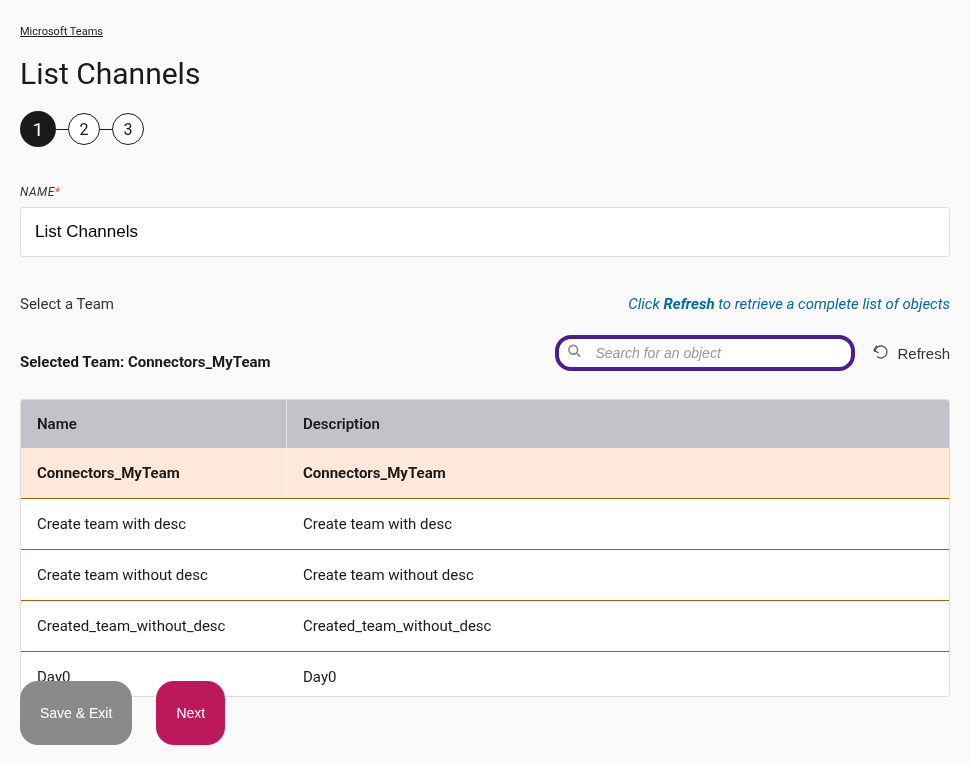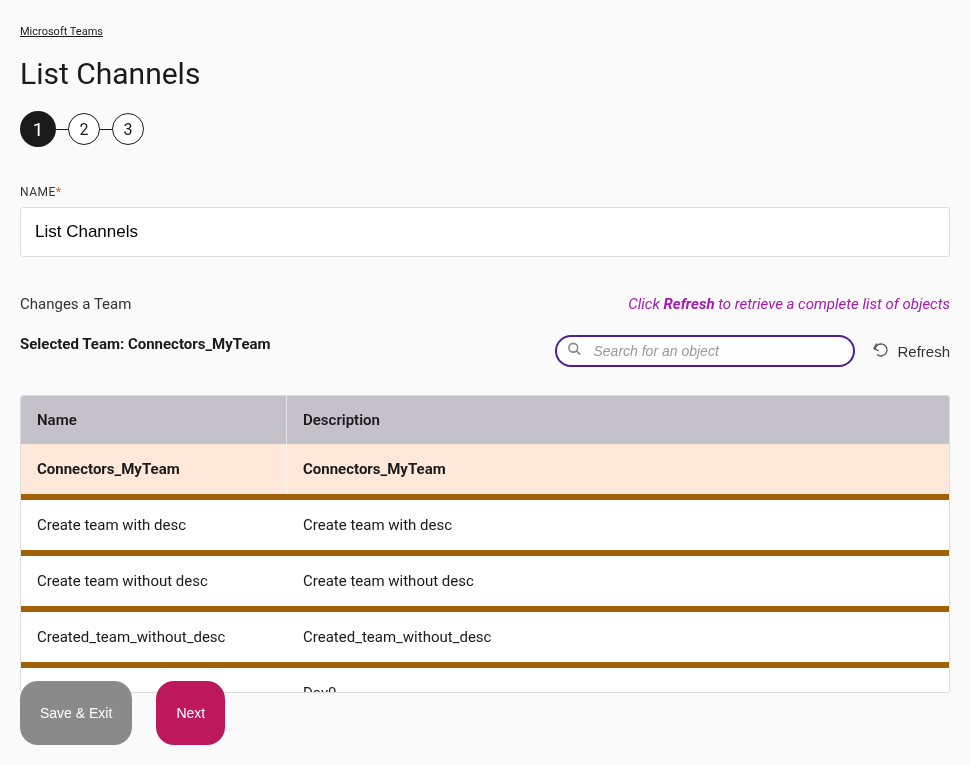--- a/index.html
+++ b/index.html
@@ -53,20 +53,21 @@
     .step-connector {
       width: 12px;
       height: 1px;
       background: #1a1a1a;
     }
     .field-label {
       font-size: 12px;
       letter-spacing: 0.5px;
       color: #333;
       margin-bottom: 8px;
+      font-style: italic;
     }
     .required {
       color: #e05a2b;
     }
     .name-input {
       width: 100%;
       padding: 14px 14px;
       font-size: 17px;
       border: 1px solid #ddd;
       border-radius: 3px;
@@ -74,36 +75,36 @@
       outline: none;
       margin-bottom: 38px;
     }
     .select-team-label {
       font-size: 15px;
       color: #333;
       margin-bottom: 14px;
     }
     .refresh-hint {
       font-size: 15px;
-      color: #a21caf;
+      color: #0369a1;
       font-style: italic;
     }
     .refresh-hint b {
       font-weight: 700;
     }
     .team-row {
       display: flex;
       justify-content: space-between;
       align-items: flex-start;
       margin-bottom: 8px;
     }
     .controls-row {
       display: flex;
       justify-content: space-between;
-      align-items: flex-start;
+      align-items: flex-end;
       margin-bottom: 28px;
     }
     .selected-team {
       font-size: 15px;
       font-weight: 700;
       color: #1a1a1a;
     }
     .right-controls {
       display: flex;
       align-items: center;
@@ -111,21 +112,21 @@
     }
     .search-wrap {
       position: relative;
       width: 300px;
     }
     .search-input {
       width: 100%;
       padding: 6px 12px 6px 36px;
       font-size: 14px;
       font-style: italic;
-      border: 2px solid #4c1d95;
+      border: 4px solid #4c1d95;
       border-radius: 16px;
       background: #fff;
       outline: none;
       color: #555;
     }
     .search-input::placeholder {
       color: #999;
       font-style: italic;
     }
     .search-icon {
@@ -166,21 +167,21 @@
     .col-desc { flex: 1; }
     .table-body {
       max-height: 248px;
       overflow-y: scroll;
     }
     .table-body::-webkit-scrollbar { width: 12px; }
     .table-body::-webkit-scrollbar-track { background: transparent; }
     .table-body::-webkit-scrollbar-thumb { background: #ccc; border-radius: 6px; }
     .table-row {
       display: flex;
-      border-top: 6px solid #a16207;
+      border-top: 1px solid #a16207;
       font-size: 15px;
       cursor: pointer;
     }
     .table-row:first-child { border-top: none; }
     .table-row.selected {
       background: #fde8da;
       font-weight: 700;
     }
     .table-row > div {
       padding: 16px 16px;
@@ -219,21 +220,21 @@
   <div class="step-connector"></div>
   <div class="step">3</div>
 </div>
 
 <div class="field-label">
   <span>NAME</span><span class="required">*</span>
 </div>
 <input class="name-input" type="text" value="List Channels" style="">
 
 <div class="team-row">
-  <div class="select-team-label">Changes a Team</div>
+  <div class="select-team-label">Select a Team</div>
   <div class="refresh-hint">
     <span>Click </span><b>Refresh</b><span> to retrieve a complete list of objects</span>
   </div>
 </div>
 
 <div class="controls-row">
   <div class="selected-team">
     <span>Selected Team: </span><span>Connectors_MyTeam</span>
   </div>
   <div class="right-controls">

